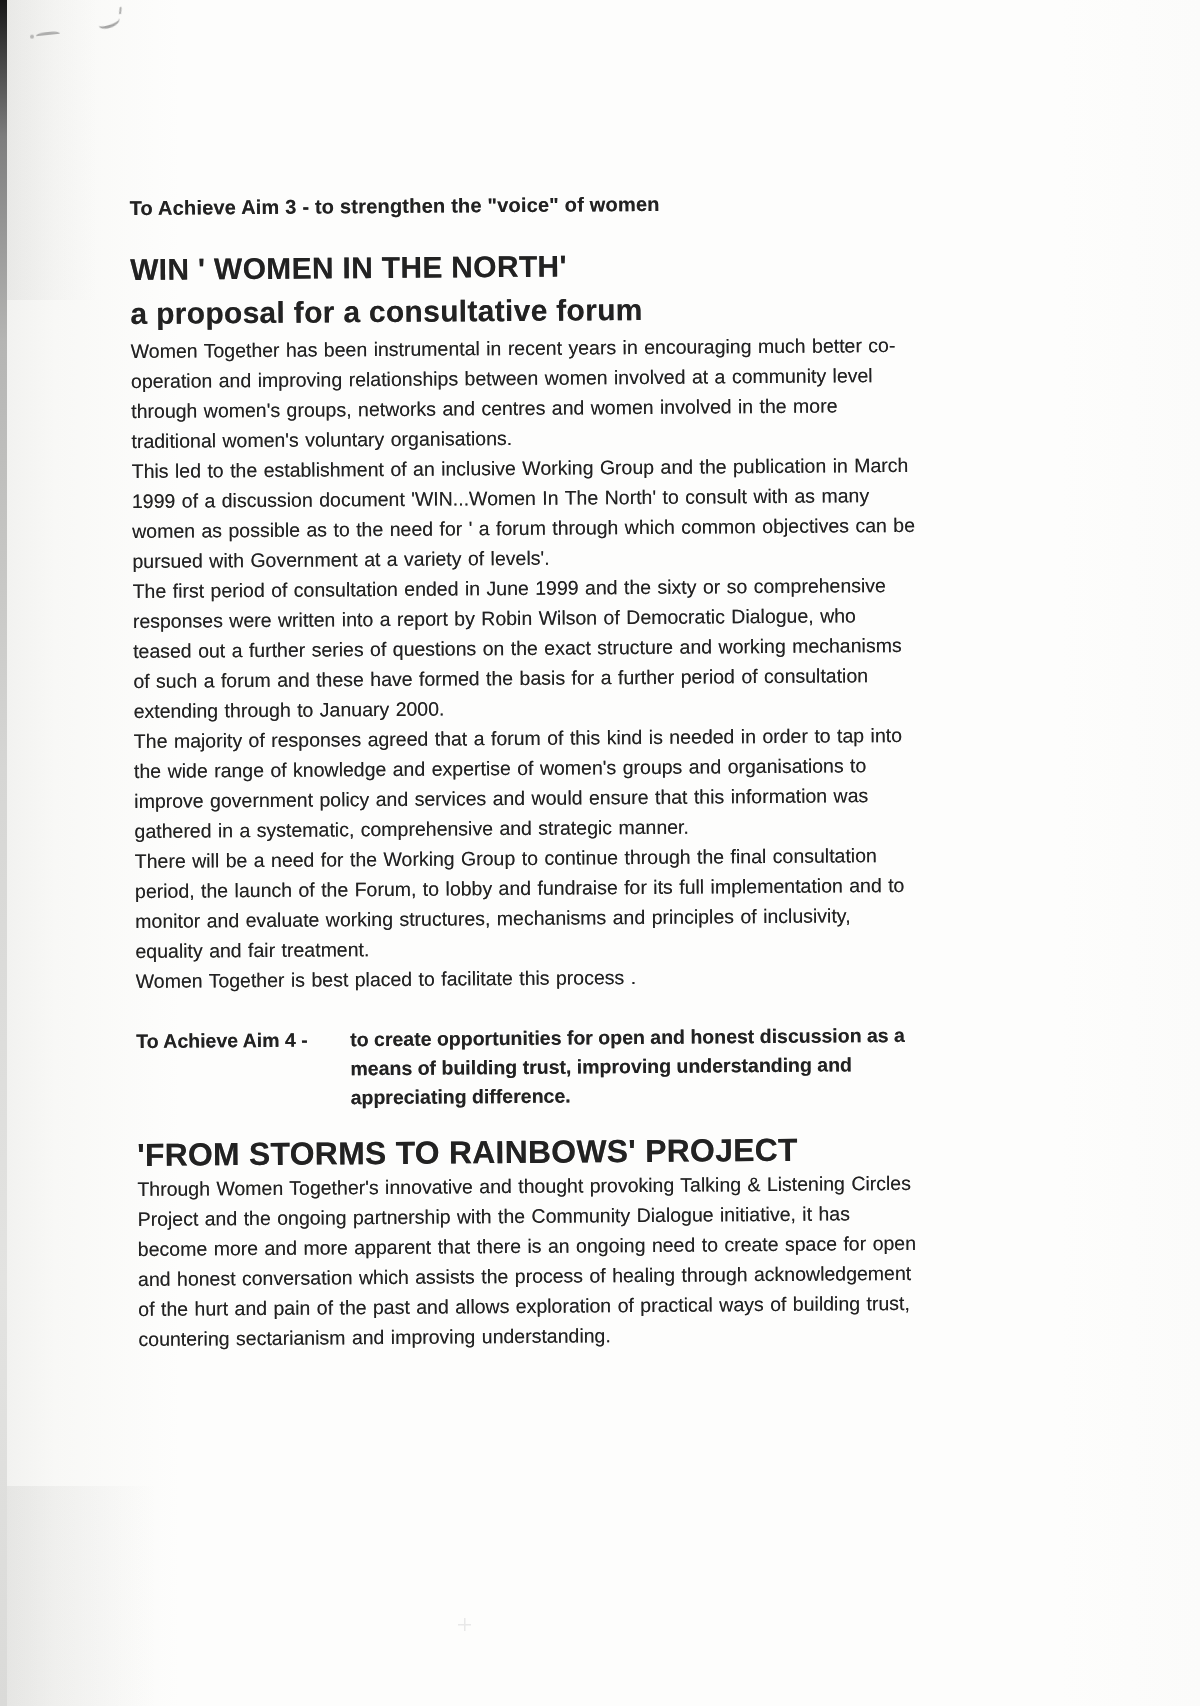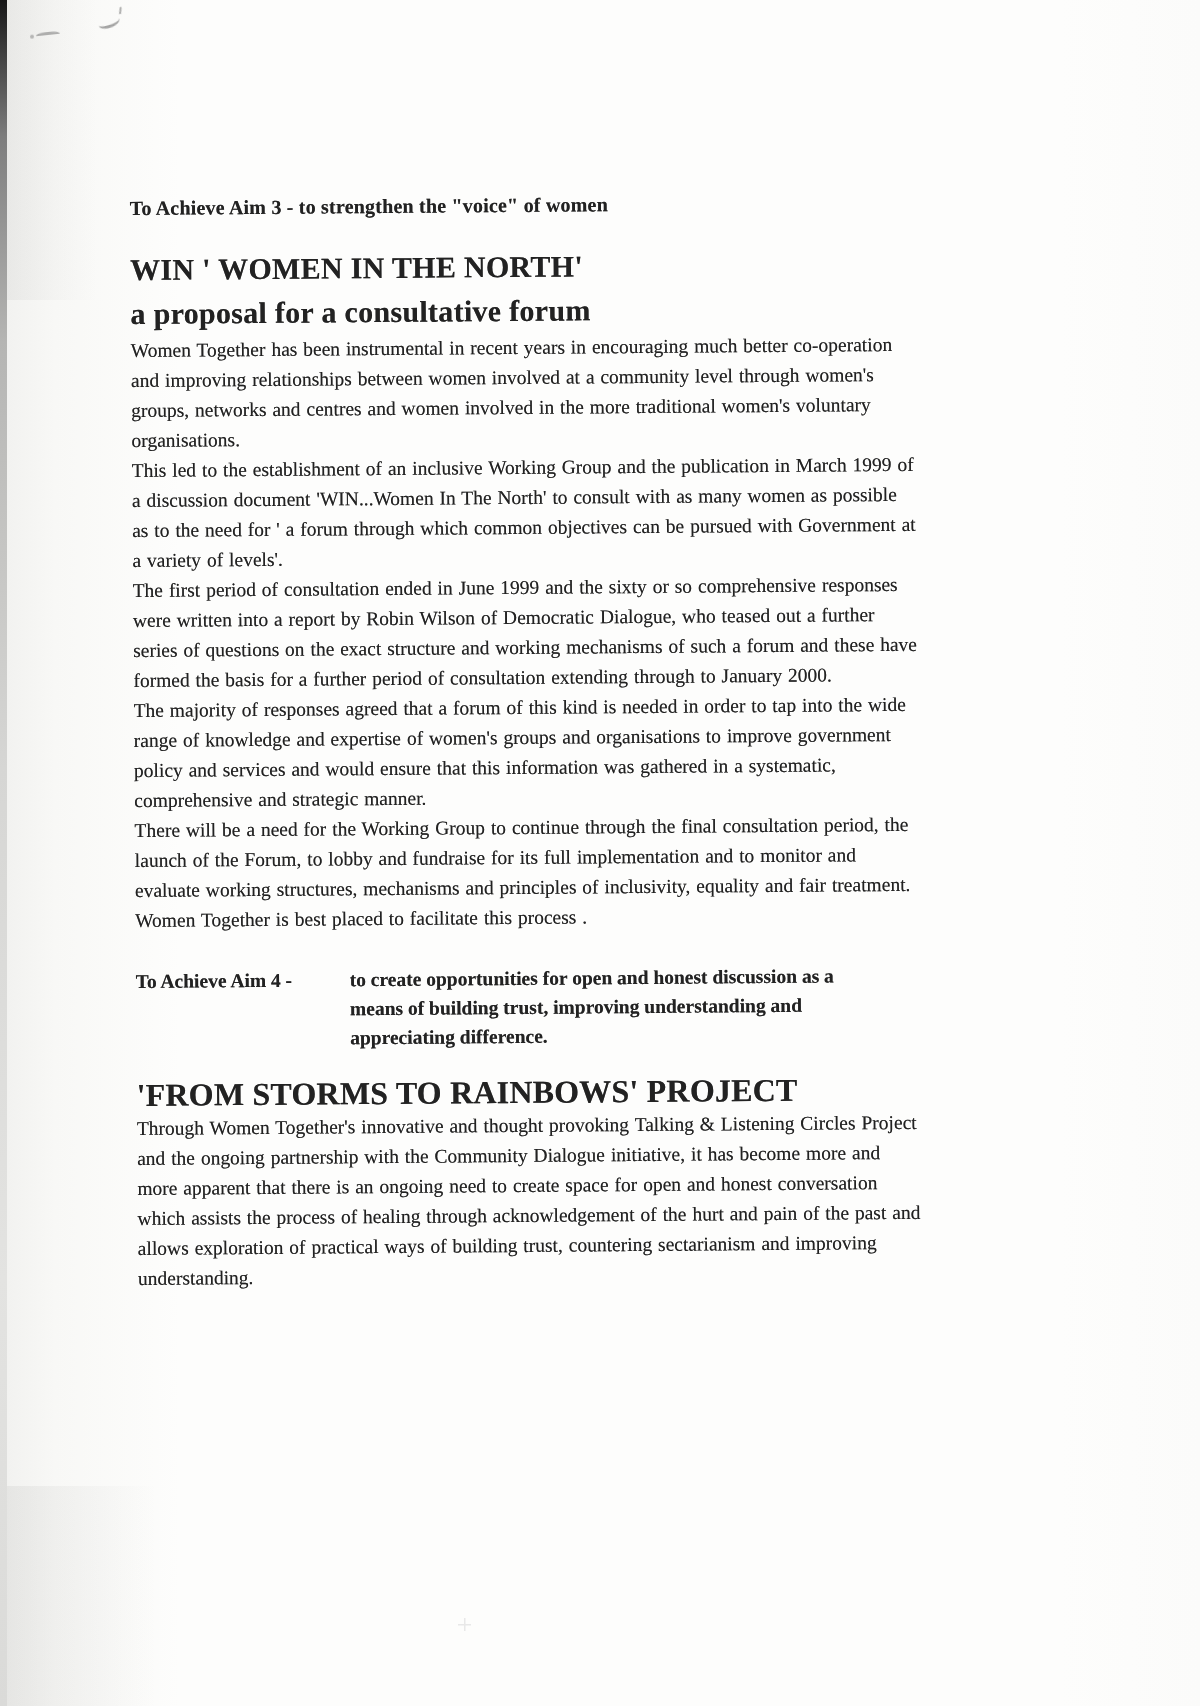--- a/index.html
+++ b/index.html
@@ -3,21 +3,21 @@
 <meta charset="utf-8">
 <style>
   html,body { margin:0; padding:0; background:#e9e9e9; }
   .page {
     position:relative;
     width:1200px; height:1706px;
     margin:0 auto;
     background:
       linear-gradient(90deg, #f1f1ef 0px, #f8f8f6 55px, #fdfdfc 180px, #fdfdfc 1060px, #fbfbfa 1200px);
     overflow:hidden;
-    font-family:Liberation Serif, serif;
+    font-family:Liberation Sans, sans-serif;
     color:#222;
   }
   
   .scan-edge {
     position:absolute; left:0; top:0; width:7px; height:100%;
     background:linear-gradient(180deg,#161616 0%,#3e3e3e 3%,#7d7d7d 8%,#b5b5b3 20%,#d6d6d4 45%,#e3e3e1 75%,#dadad8 100%);
   }
   .shade-bottom-left {
     position:absolute; left:7px; bottom:0; width:150px; height:220px;
     background:linear-gradient(90deg, rgba(120,120,118,.10), rgba(120,120,118,0));

